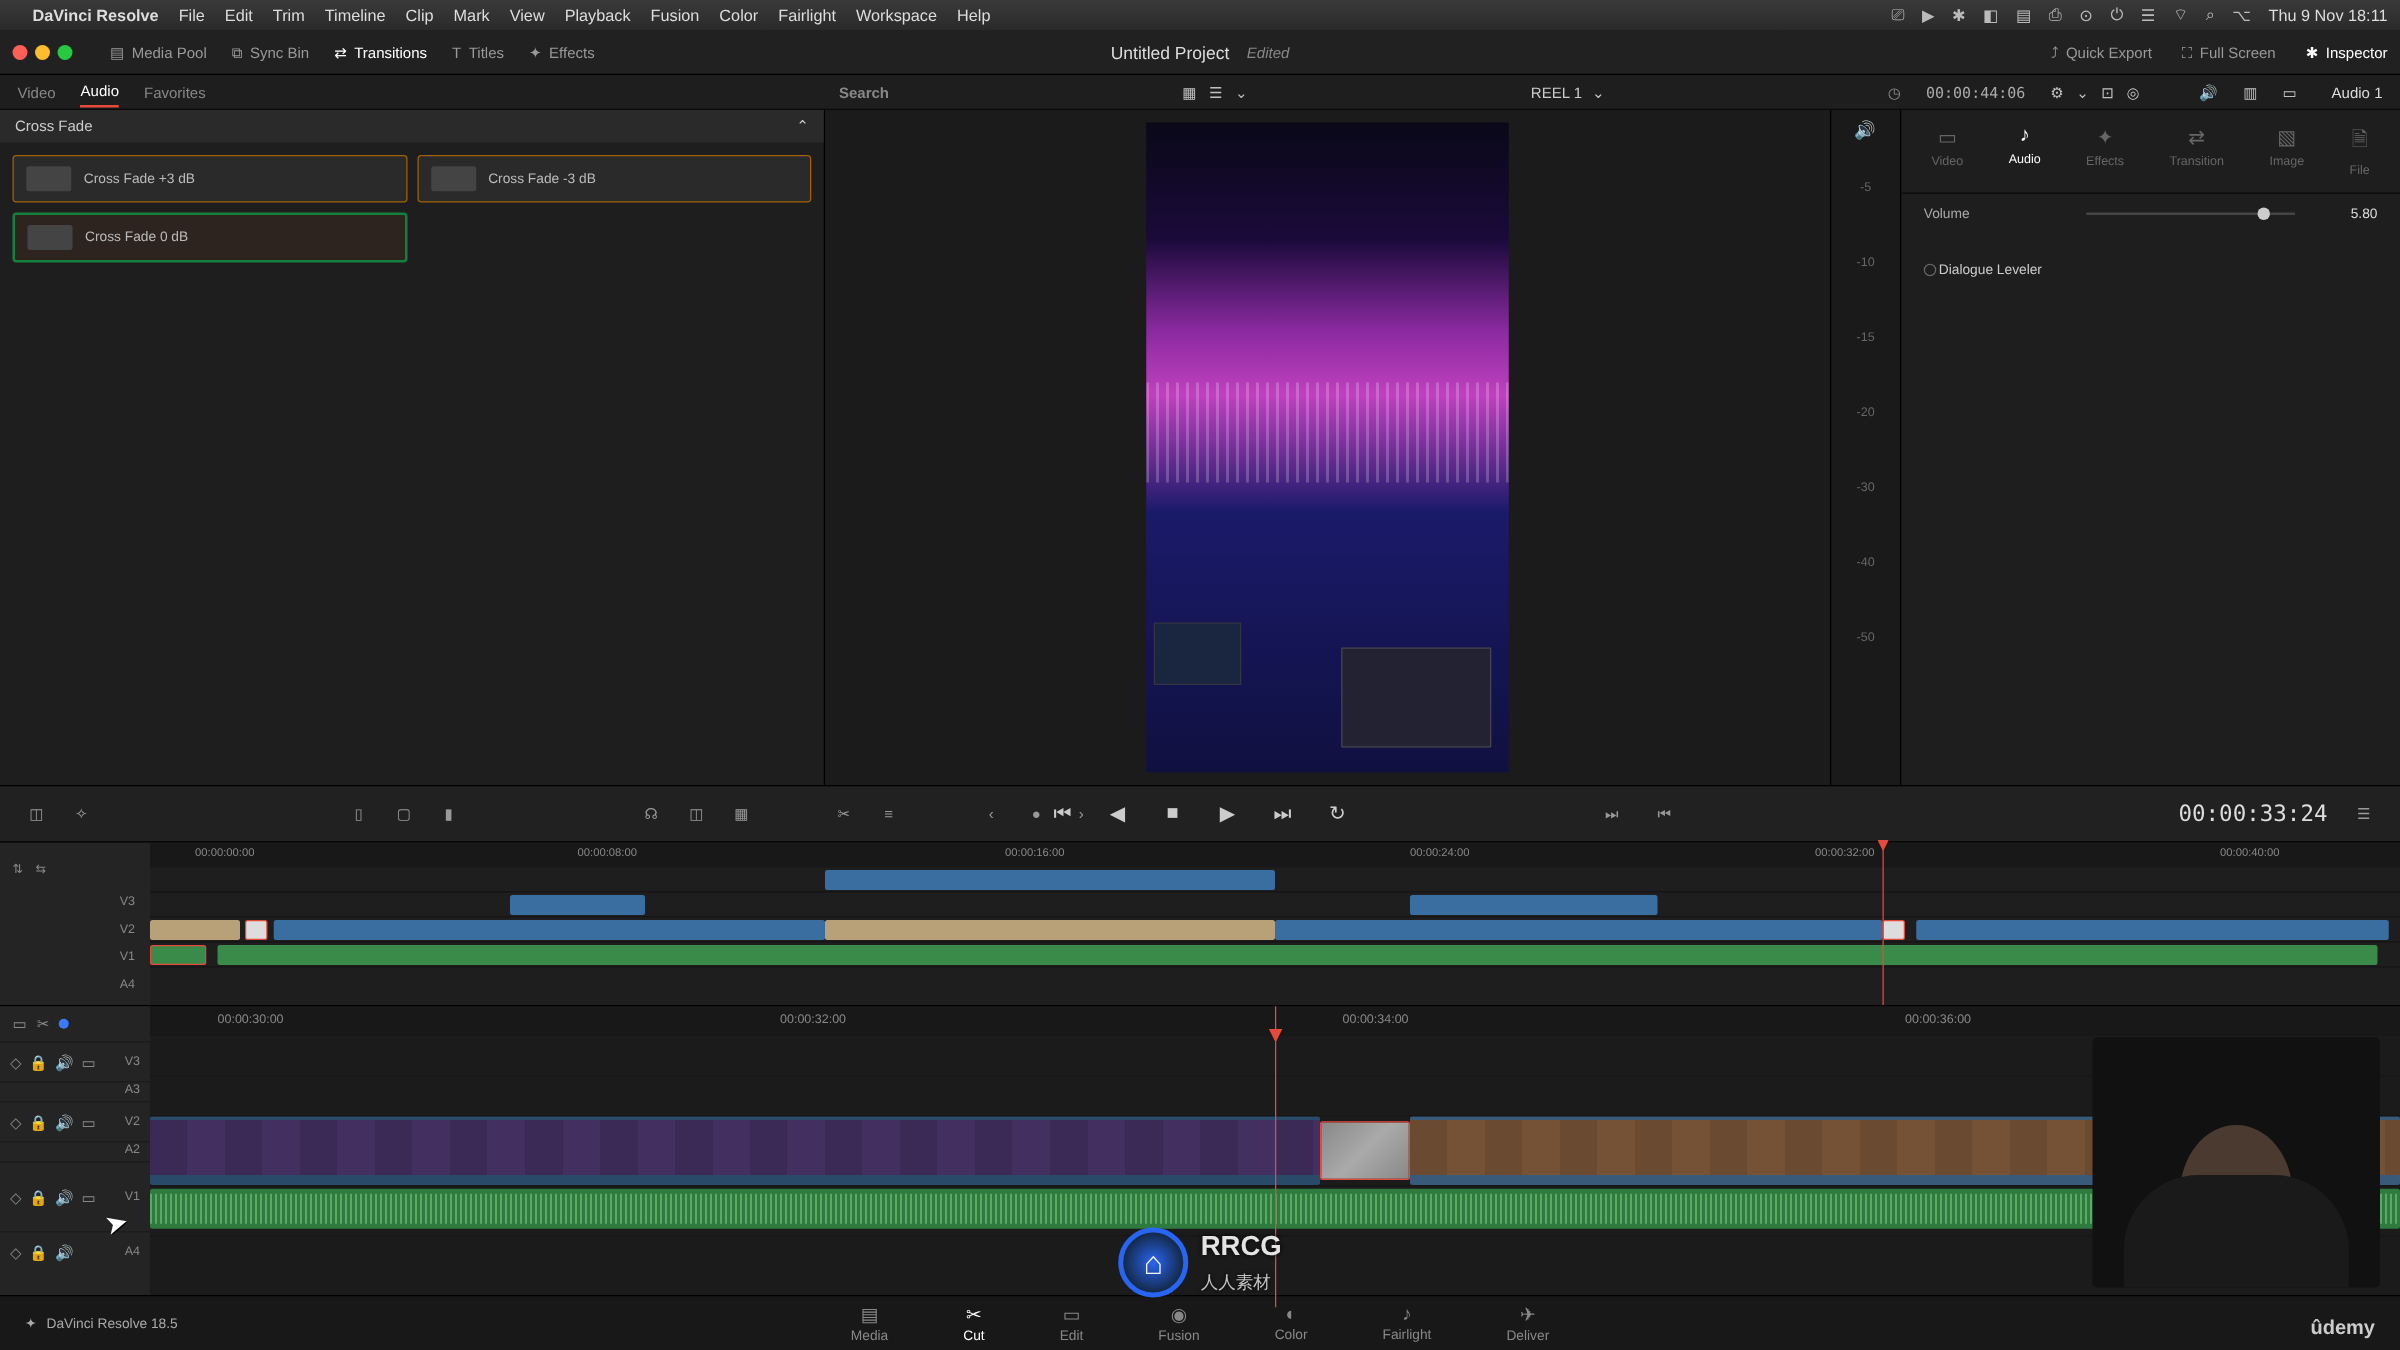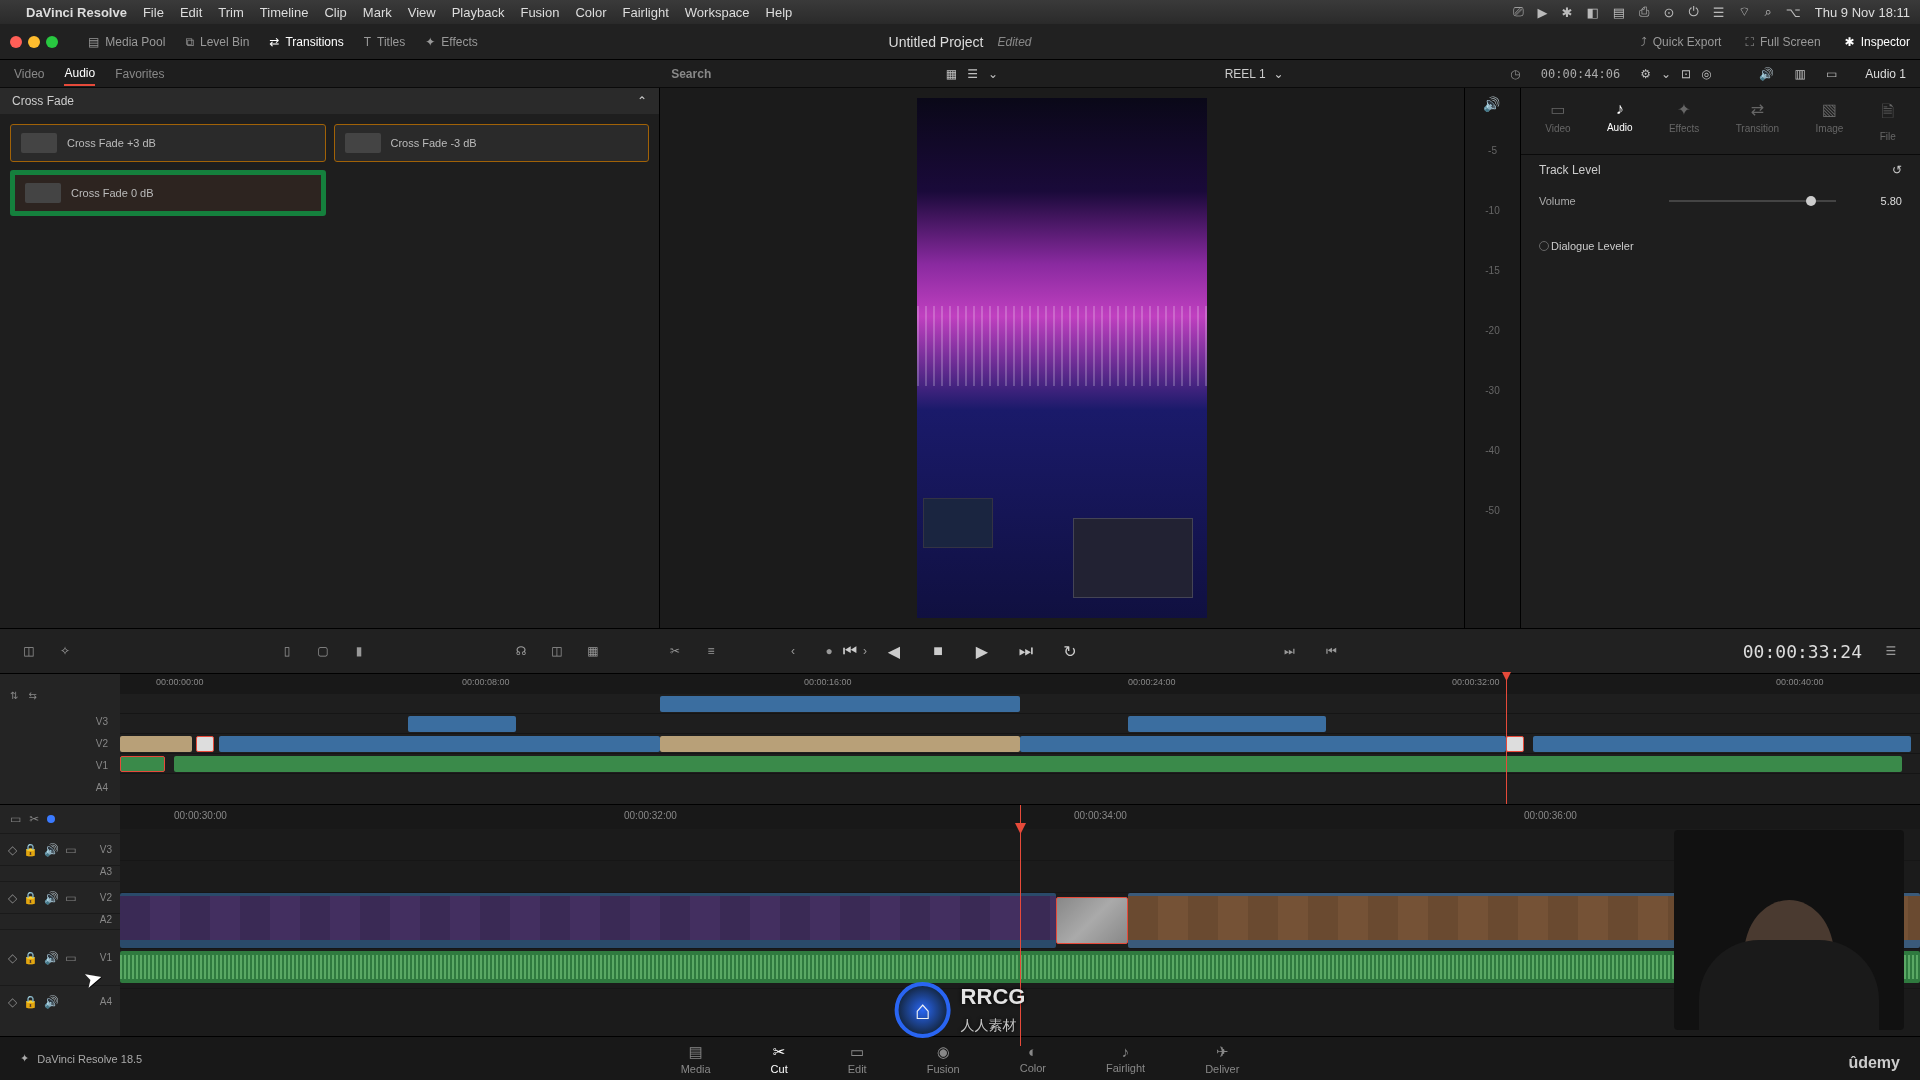--- a/index.html
+++ b/index.html
@@ -35,21 +35,21 @@
 .subtabs .reel { margin: 0 auto; color: #ccc; display: flex; align-items: center; gap: 8px; }
 .subtabs .tc { color: #aaa; font-family: monospace; }
 .subtabs .righticons { display: flex; gap: 10px; }
 
 
 .upper { display: flex; height: 540px; background: #1a1a1a; }
 .panel-left { width: 660px; background: #1e1e1e; border-right: 1px solid #000; }
 .panel-left .section-title { background: #2a2a2a; padding: 6px 12px; font-size: 12px; color: #ccc; display:flex; align-items:center; justify-content:space-between; }
 .panel-left .items { padding: 10px; display: grid; grid-template-columns: 1fr 1fr; gap: 8px; }
 .transition-item { background: #2a2a2a; border: 1px solid #a16207; border-radius: 3px; padding: 8px 10px; display: flex; align-items: center; gap: 10px; font-size: 11px; color: #bbb; cursor: pointer; }
-.transition-item.selected { border: 5px solid #15803d; background: #2d2420; }
+.transition-item.selected { border: 2px solid #15803d; background: #2d2420; }
 .transition-item .thumb { width: 36px; height: 20px; background: #444; border-radius: 2px; position: relative; }
 
 .viewer { flex: 1; background: #1b1b1b; display: flex; align-items: center; justify-content: center; position: relative; }
 .viewer .frame { width: 290px; height: 520px; background: linear-gradient(180deg,#0a0818 0%,#1a0a3a 18%,#8a2aa0 32%,#c040c0 42%,#1a1a6a 60%,#101040 100%); position: relative; overflow: hidden; }
 .viewer .frame::before { content:""; position:absolute; top:40%; left:0; right:0; height:80px; background:repeating-linear-gradient(90deg, rgba(255,255,255,0.6) 0 2px, transparent 2px 8px); opacity:0.35; }
 .viewer .frame .inset { position:absolute; bottom:20px; right:14px; width:120px; height:80px; background:#223; border:1px solid #445; }
 .viewer .frame .inset2 { position:absolute; bottom:70px; left:6px; width:70px; height:50px; background:#1a2540; border:1px solid #334; }
 
 .meter-col { width: 56px; background: #1a1a1a; border-left: 1px solid #000; padding-top: 8px; font-size: 10px; color: #666; }
 .meter-col .tick { height: 60px; display:flex; align-items:center; justify-content:center; }
@@ -180,21 +180,21 @@
     <div class="dot red"></div>
     <div class="dot yellow"></div>
     <div class="dot green"></div>
   </div>
   <div class="tabitem">
       <span>▤</span>
       <span>Media Pool</span>
     </div>
   <div class="tabitem">
       <span>⧉</span>
-      <span>Level Bin</span>
+      <span>Sync Bin</span>
     </div>
   <div class="tabitem active">
       <span>⇄</span>
       <span>Transitions</span>
     </div>
   <div class="tabitem">
       <span>T</span>
       <span>Titles</span>
     </div>
   <div class="tabitem">
@@ -310,24 +310,20 @@
         </div>
       <div class="itab">
           <span class="ico">▧</span>
           <span>Image</span>
         </div>
       <div class="itab">
           <span class="ico">🗎</span>
           <span>File</span>
         </div>
     </div>
-    <div class="section">
-        <span>Track Level</span>
-        <span>↺</span>
-      </div>
     <div class="row">
       <span class="label">Volume</span>
       <div class="slider">
           <div class="knob"></div>
         </div>
       <span class="val">5.80</span>
     </div>
     <div class="dlrow">
       <div class="radio"></div>
       <span>Dialogue Leveler</span>

